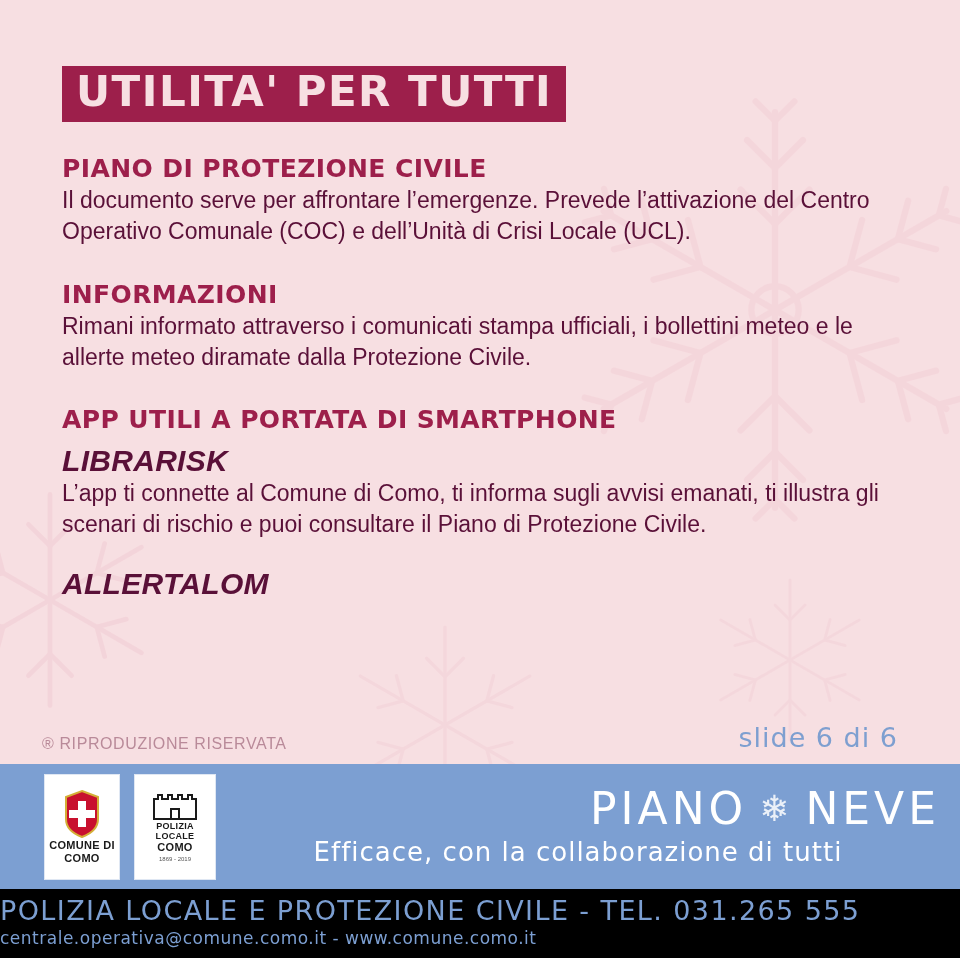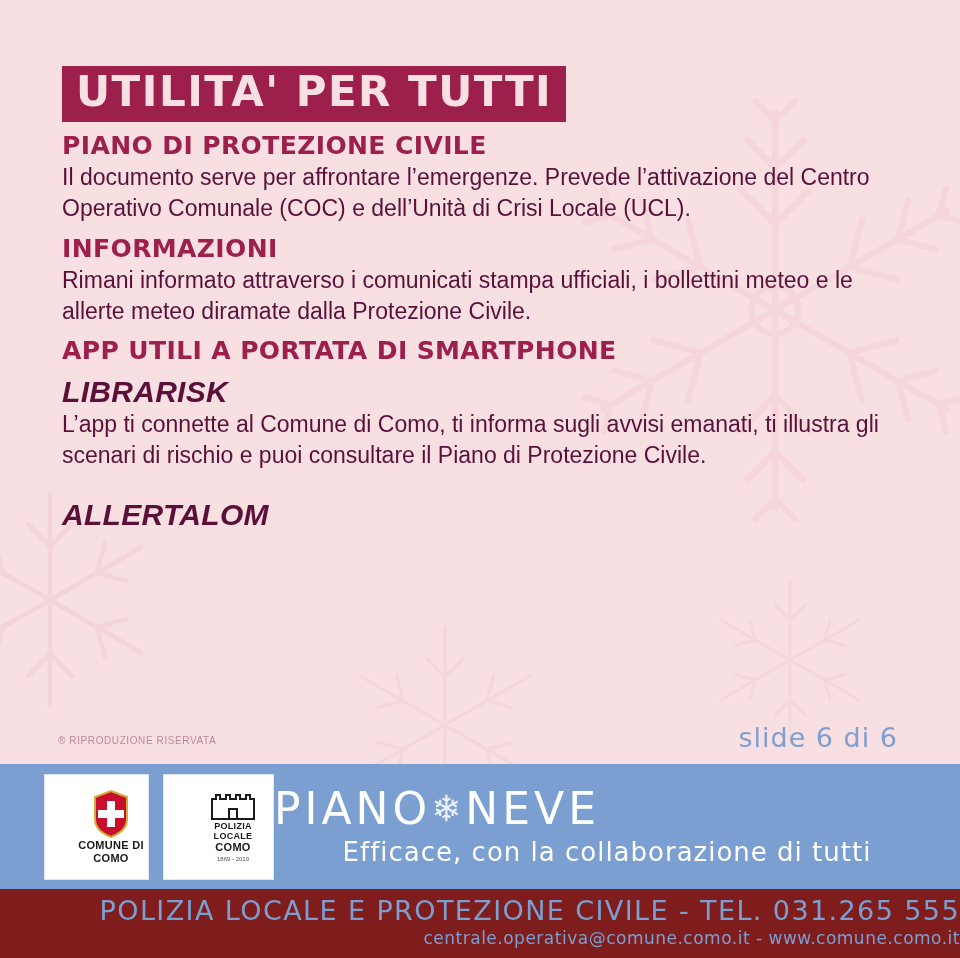--- a/index.html
+++ b/index.html
@@ -43,21 +43,21 @@
   }
   .title-bar .title-text {
     font-size: 42px;
     font-weight: bold;
     letter-spacing: 1.5px;
     color: #f7dfe2;
     line-height: 1.05;
     font-family: "DejaVu Sans", sans-serif;
   }
 
-  .section { margin-top: 9px; }
+  .section { margin-top: 32px; }
   .section:first-of-type { margin-top: 30px; }
 
   h2.sec-head {
     margin: 0 0 2px 0;
     font-size: 25px;
     font-weight: bold;
     letter-spacing: .4px;
     color: #9d1f4b;
     font-family: "DejaVu Sans", sans-serif;
   }
@@ -74,23 +74,23 @@
     font-style: italic;
     font-weight: bold;
     color: #5a1038;
     letter-spacing: .3px;
   }
   .app-block { margin-top: 4px; }
   .app-block.second { margin-top: 26px; }
 
   .copyright {
     position: absolute;
-    left: 58px;
+    left: 42px;
     top: 735px;
-    font-size: 10px;
+    font-size: 16px;
     letter-spacing: .6px;
     color: #b98a99;
     z-index: 3;
   }
 
   .slide-counter {
     position: absolute;
     right: 62px;
     top: 722px;
     font-size: 27px;
@@ -123,21 +123,20 @@
   }
   .logo-box {
     background: #ffffff;
     width: 74px;
     height: 104px;
     display: flex;
     flex-direction: column;
     align-items: center;
     justify-content: center;
     border: 1px solid #dfe7f3;
-    padding-left: 29px;
   }
   .logo-box.wide { width: 80px; }
   .logo-cap {
     font-size: 9px;
     font-weight: bold;
     text-align: center;
     color: #1a1a1a;
     line-height: 1.12;
     letter-spacing: .3px;
   }
@@ -191,36 +190,37 @@
     text-align: center;
     padding-right: 20px;
   }
   .piano-neve {
     font-size: 44px;
     letter-spacing: 4px;
     color: #ffffff;
     font-family: "DejaVu Sans", sans-serif;
     display: flex;
     align-items: center;
-    justify-content: flex-start;
+    justify-content: flex-end;
+    gap: 12px;
     line-height: 1;
   }
   .pn-flake { font-size: 36px; color: #ffffff; opacity: .85; }
   .tagline {
     font-size: 26px;
     color: #ffffff;
     margin-top: 6px;
     letter-spacing: 1px;
     font-family: "DejaVu Sans", sans-serif;
   }
 
   .footer-white {
-    background: #7f1d1d;
-    padding: 6px 0 10px 0;
-    text-align: right;
+    background: #000000;
+    padding: 6px 10px 10px 0;
+    text-align: left;
   }
   .contact-line {
     font-size: 27px;
     color: #7c9fd2;
     letter-spacing: 1.4px;
     font-family: "DejaVu Sans", sans-serif;
   }
   .contact-sub {
     font-size: 17px;
     color: #7c9fd2;

